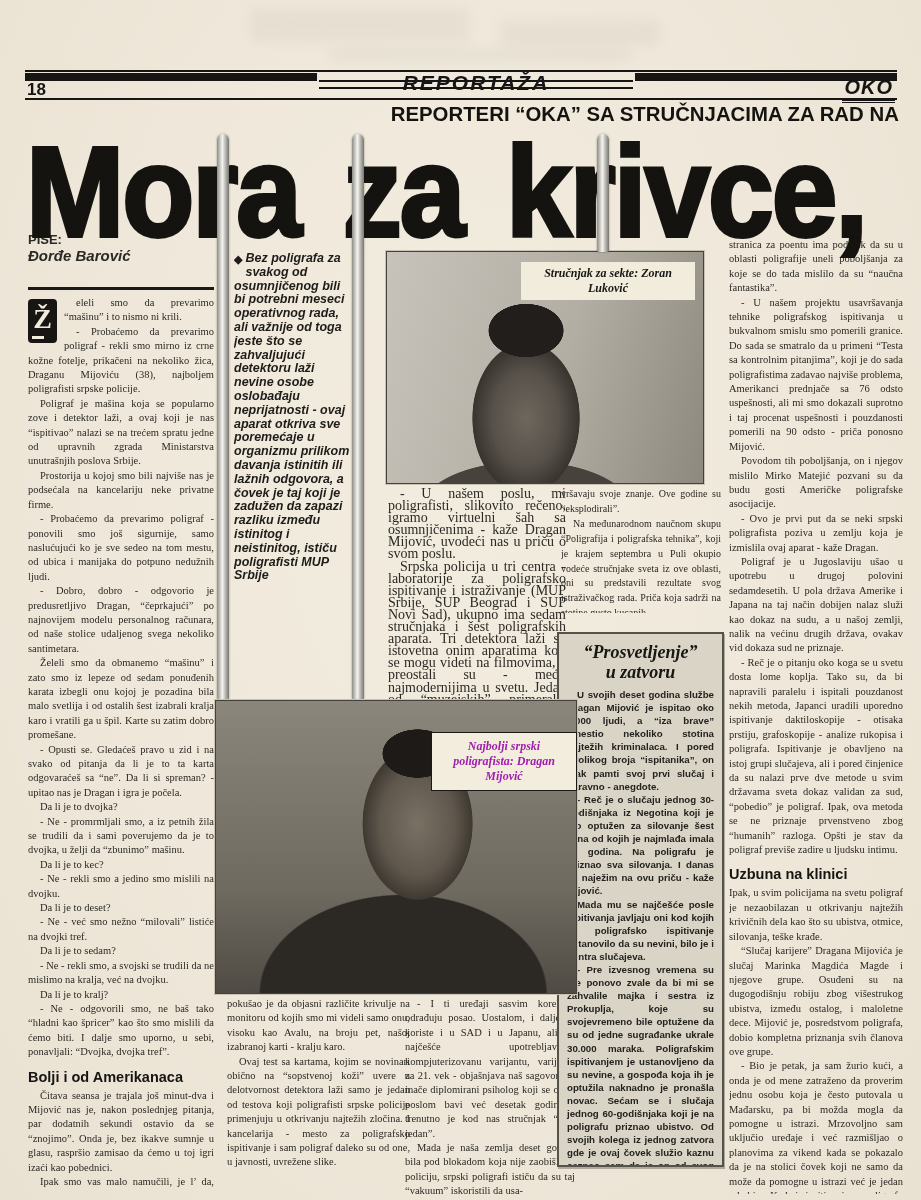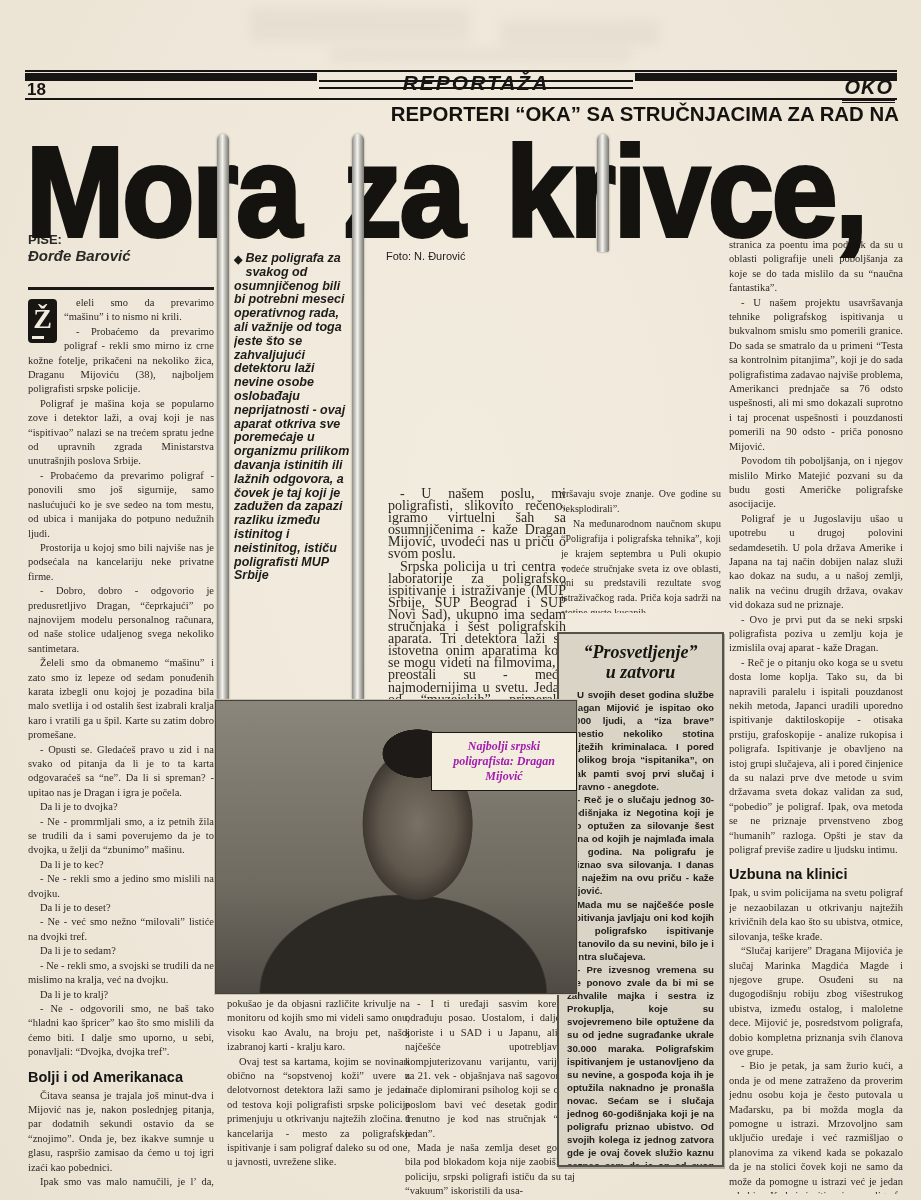--- a/index.html
+++ b/index.html
@@ -131,22 +131,22 @@
     <div class="byline-author">Đorđe Barović</div>
   </div>
   <div class="byline-rule"></div>
 
   <div id="col1" class="coltext body-size">
     <div class="dropcap">Ž</div>
     <div class="colpart">
         <p>eleli smo da prevarimo “mašinu” i to nismo ni krili.</p>
         <p>- Probaćemo da prevarimo poligraf - rekli smo mirno iz crne kožne fotelje, prikačeni na nekoliko žica, Draganu Mijoviću (38), najboljem poligrafisti srpske policije.</p>
         <p>Poligraf je mašina koja se popularno zove i detektor laži, a ovaj koji je nas “ispitivao” nalazi se na trećem spratu jedne od upravnih zgrada Ministarstva unutrašnjih poslova Srbije.</p>
+        <p>Prostorija u kojoj smo bili najviše nas je podsećala na kancelariju neke privatne firme.</p>
         <p>- Probaćemo da prevarimo poligraf - ponovili smo još sigurnije, samo naslućujući ko je sve sedeo na tom mestu, od ubica i manijaka do potpuno nedužnih ljudi.</p>
-        <p>Prostorija u kojoj smo bili najviše nas je podsećala na kancelariju neke privatne firme.</p>
         <p>- Dobro, dobro - odgovorio je predusretljivo Dragan, “čeprkajući” po najnovijem modelu personalnog računara, od naše stolice udaljenog svega nekoliko santimetara.</p>
         <p>Želeli smo da obmanemo “mašinu” i zato smo iz lepeze od sedam ponuđenih karata izbegli onu kojoj je pozadina bila malo svetlija i od ostalih šest izabrali kralja karo i vratili ga u špil. Karte su zatim dobro promešane.</p>
         <p>- Opusti se. Gledaćeš pravo u zid i na svako od pitanja da li je to ta karta odgovaraćeš sa “ne”. Da li si spreman? - upitao nas je Dragan i igra je počela.</p>
         <p>Da li je to dvojka?</p>
         <p>- Ne - promrmljali smo, a iz petnih žila se trudili da i sami poverujemo da je to dvojka, u želji da “zbunimo” mašinu.</p>
         <p>Da li je to kec?</p>
         <p>- Ne - rekli smo a jedino smo mislili na dvojku.</p>
         <p>Da li je to deset?</p>
         <p>- Ne - već smo nežno “milovali” listiće na dvojki tref.</p>
         <p>Da li je to sedam?</p>
@@ -160,20 +160,23 @@
         <p>Ipak smo vas malo namučili, je l’ da, ponadali smo se.</p>
       </div>
   </div>
 
   <div id="quote-col">
     <span class="diamond">◆</span>
     <span>Bez poligrafa za svakog od osumnjičenog bili bi potrebni meseci operativnog rada, ali važnije od toga jeste što se zahvaljujući detektoru laži nevine osobe oslobađaju neprijatnosti - ovaj aparat otkriva sve poremećaje u organizmu prilikom davanja istinitih ili lažnih odgovora, a čovek je taj koji je zadužen da zapazi razliku između istinitog i neistinitog, ističu poligrafisti MUP Srbije</span>
   </div>
 
   <div class="photo-credit">Foto: N. Đurović</div>
+  <div class="photo" id="photo1">
+    <div class="caption1">Stručnjak za sekte: Zoran Luković</div>
+  </div>
 
   <div id="col3-mid" class="coltext">
       <p>- U našem poslu, mi poligrafisti, slikovito rečeno, igramo virtuelni šah sa osumnjičenima - kaže Dragan Mijović, uvodeći nas u priču o svom poslu.</p>
       <p>Srpska policija u tri centra - laboratorije za poligrafsko ispitivanje i istraživanje (MUP Srbije, SUP Beograd i SUP Novi Sad), ukupno ima sedam stručnjaka i šest poligrafskih aparata. Tri detektora laži su istovetna onim aparatima koji se mogu videti na filmovima, a preostali su - među najmodernijima u svetu. Jedan od “muzejskih” primeraka srpski poligrafisti kao eksponat drže u vitrini.</p>
     </div>
 
   <div class="caption2">Najbolji srpski poligrafista: Dragan Mijović</div>
   <div class="photo" id="photo2"></div>
 
   <div id="col2-bottom" class="coltext body-size cont">
@@ -200,22 +203,22 @@
         <p>Mada mu se najčešće posle ispitivanja javljaju oni kod kojih je poligrafsko ispitivanje ustanovilo da su nevini, bilo je i kontra slučajeva.</p>
         <p>- Pre izvesnog vremena su me ponovo zvale da bi mi se zahvalile majka i sestra iz Prokuplja, koje su svojevremeno bile optužene da su od jedne sugrađanke ukrale 30.000 maraka. Poligrafskim ispitivanjem je ustanovljeno da su nevine, a gospođa koja ih je optužila naknadno je pronašla novac. Sećam se i slučaja jednog 60-godišnjaka koji je na poligrafu priznao ubistvo. Od svojih kolega iz jednog zatvora gde je ovaj čovek služio kaznu saznao sam da je on od svog sina koji živi i radi u Beogradu zatražio da meni prepiše pola svog imetka. Objasnio je da to čini jer sam ga ja “prosvetlio”, da je zahvaljujući meni shvatio da se ništa ne može sakriti - kaže Dragan Mijović.</p>
       </div>
   </div>
 
   <div id="col5" class="coltext body-size cont">
     <div class="colpart cont">
         <p>stranica za poentu ima podatak da su u oblasti poligrafije uneli poboljšanja za koje se do tada mislilo da su “naučna fantastika”.</p>
         <p>- U našem projektu usavršavanja tehnike poligrafskog ispitivanja u bukvalnom smislu smo pomerili granice. Do sada se smatralo da u primeni “Testa sa kontrolnim pitanjima”, koji je do sada poligrafistima zadavao najviše problema, Amerikanci prednjače sa 76 odsto uspešnosti, ali mi smo dokazali suprotno i taj procenat uspešnosti i pouzdanosti pomerili na 90 odsto - priča ponosno Mijović.</p>
         <p>Povodom tih poboljšanja, on i njegov mislilo Mirko Matejić pozvani su da budu gosti Američke poligrafske asocijacije.</p>
+        <p>- Ovo je prvi put da se neki srpski poligrafista poziva u zemlju koja je izmislila ovaj aparat - kaže Dragan.</p>
         <p>Poligraf je u Jugoslaviju ušao u upotrebu u drugoj polovini sedamdesetih. U pola država Amerike i Japana na taj način dobijen nalaz služi kao dokaz na sudu, a u našoj zemlji, nalik na većinu drugih država, ovakav vid dokaza sud ne priznaje.</p>
-        <p>- Ovo je prvi put da se neki srpski poligrafista poziva u zemlju koja je izmislila ovaj aparat - kaže Dragan.</p>
         <p>- Reč je o pitanju oko koga se u svetu dosta lome koplja. Tako su, da bi napravili paralelu i ispitali pouzdanost nekih metoda, Japanci uradili uporedno ispitivanje daktiloskopije - otisaka prstiju, grafoskopije - analize rukopisa i poligrafa. Ispitivanje je obavljeno na istoj grupi slučajeva, ali i pored činjenice da su nalazi prve dve metode u svim državama sveta dokaz validan za sud, “pobedio” je poligraf. Ipak, ova metoda se ne priznaje prvenstveno zbog “humanih” razloga. Opšti je stav da poligraf previše zadire u ljudsku intimu.</p>
       </div>
     <div class="subhead">Uzbuna na klinici</div>
     <div class="colpart">
         <p>Ipak, u svim policijama na svetu poligraf je nezaobilazan u otkrivanju najtežih krivičnih dela kao što su ubistva, otmice, silovanja, teške krađe.</p>
         <p>“Slučaj karijere” Dragana Mijovića je slučaj Marinka Magdića Magde i njegove grupe. Osuđeni su na dugogodišnju robiju zbog višestrukog ubistva, između ostalog, i maloletne dece. Mijović je, posredstvom poligrafa, dobio kompletna priznanja svih članova ove grupe.</p>
         <p>- Bio je petak, ja sam žurio kući, a onda je od mene zatraženo da proverim jednu osobu koja je često putovala u Mađarsku, pa bi možda mogla da pomogne u istrazi. Mrzovoljno sam uključio uređaje i već razmišljao o planovima za vikend kada se pokazalo da je na stolici čovek koji ne samo da može da pomogne u istrazi već je jedan od ubica. Kada je ispitivanje na poligrafu bilo završeno, toliko sam bio uzbuđen da sam, mada ne pušim, zapalio cigaretu.</p>
       </div>
   </div>
 

